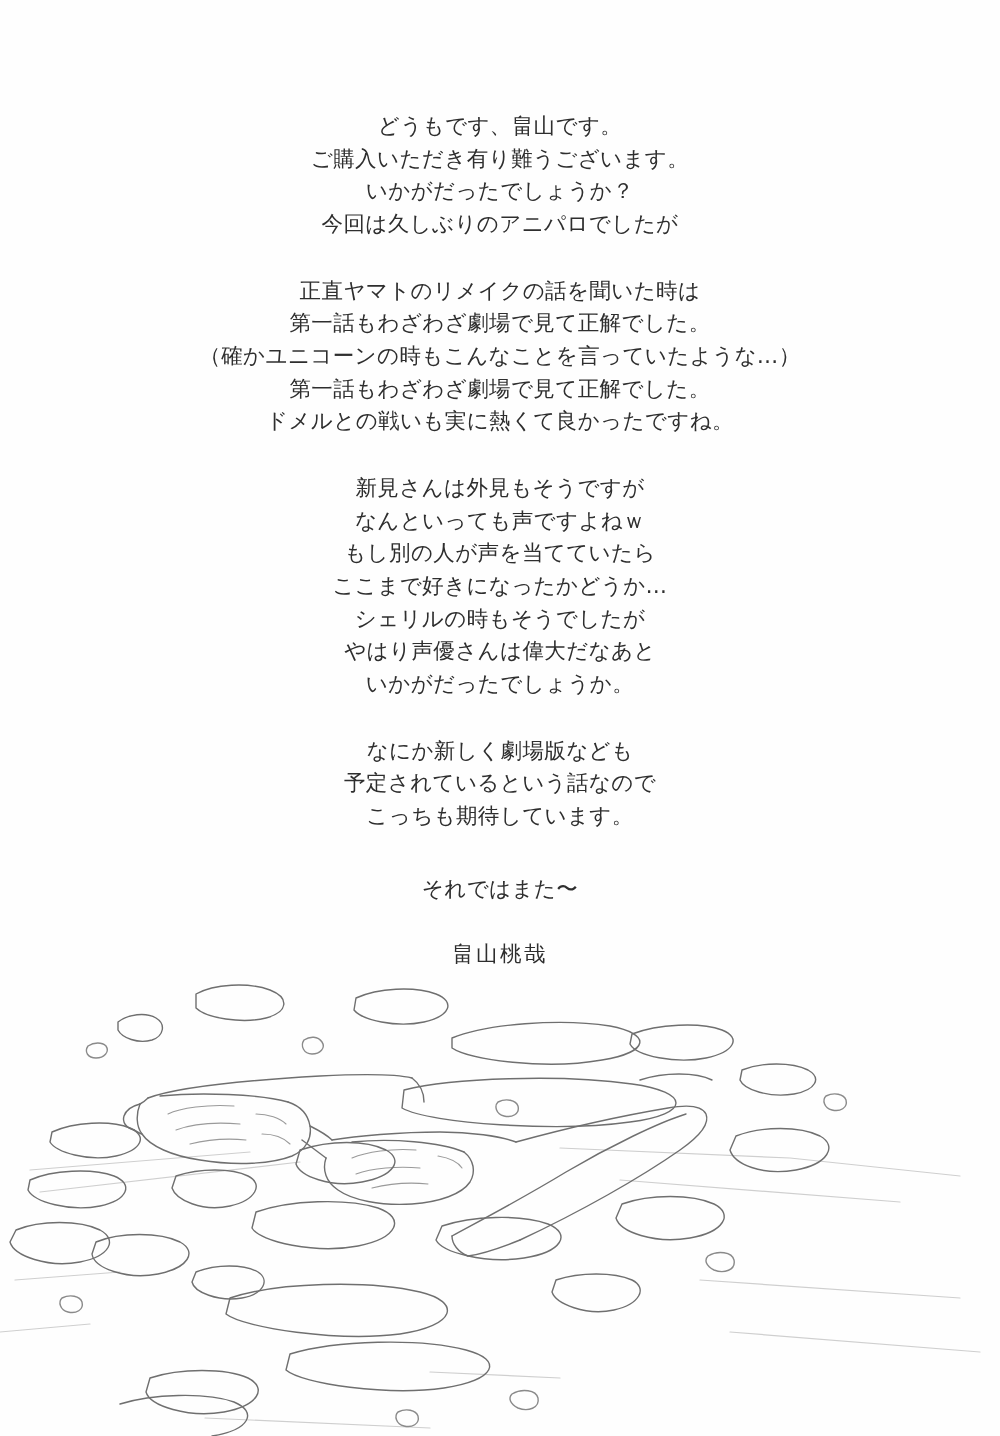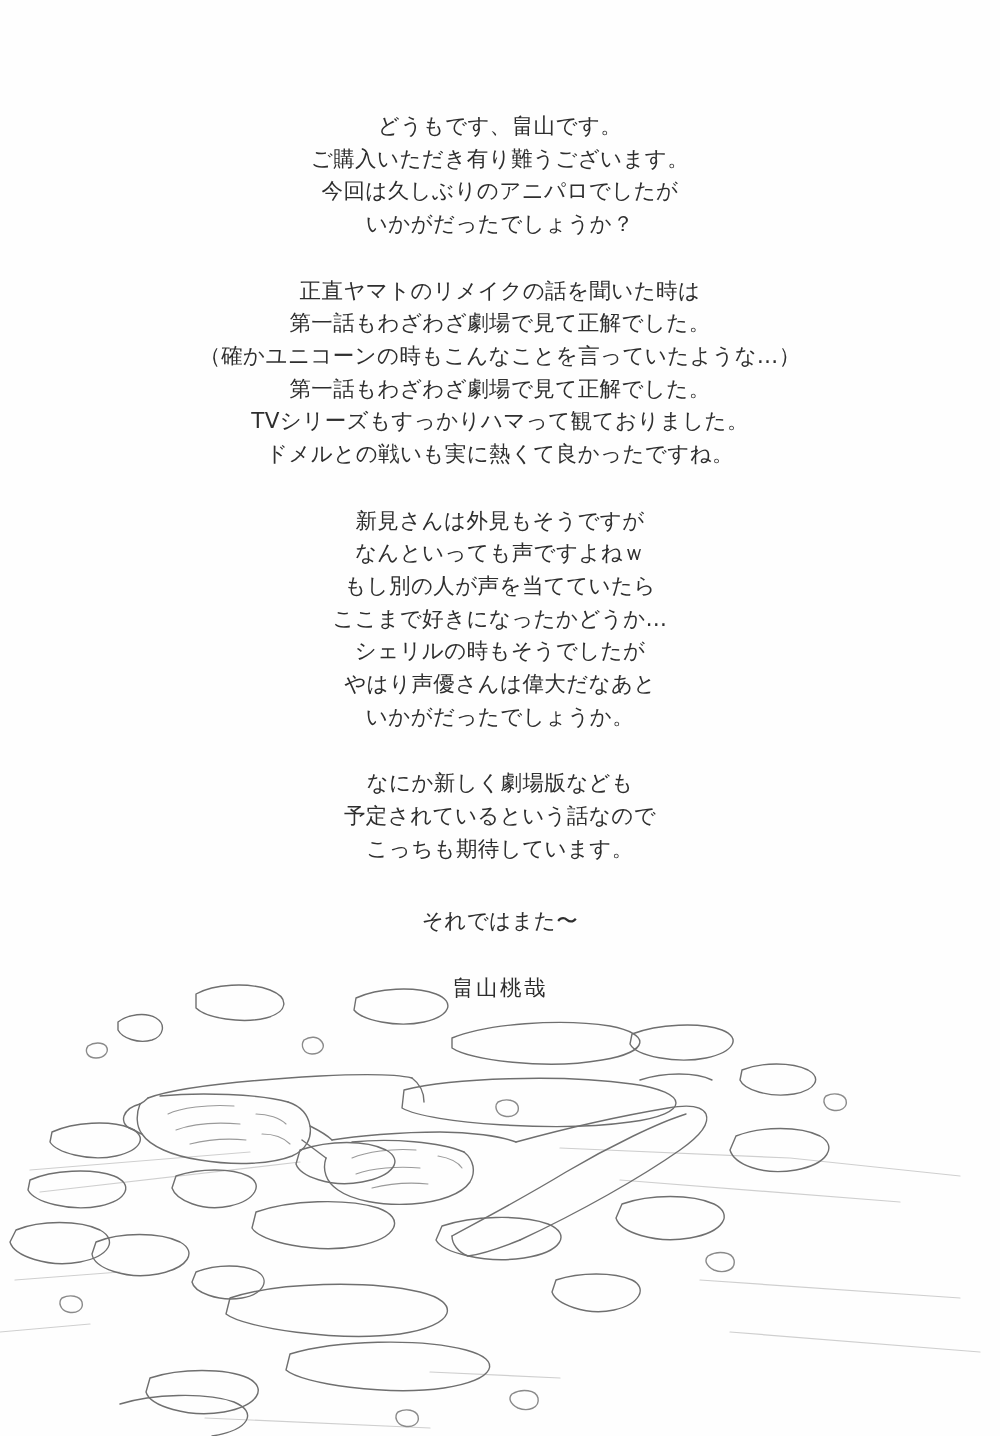--- a/index.html
+++ b/index.html
@@ -27,21 +27,21 @@
     position: absolute;
     left: 0;
     right: 0;
     top: 110px;
     text-align: center;
   }
 
   .block {
     margin: 0 0 34px 0;
   }
-  .block:last-child { margin-bottom: 0; }
+  .block:last-child { margin-bottom: 0; font-family: Liberation Mono, monospace; }
 
   .line {
     font-size: 21.5px;
     line-height: 1.52;
     letter-spacing: 0.4px;
     color: #2e2e2e;
     white-space: pre;
   }
 
   .block.sig .line {
@@ -72,30 +72,29 @@
 </head>
 <body>
 
 <div class="page">
 
   <div class="afterword">
 
     <div class="block">
       <div class="line">どうもです、畠山です。</div>
       <div class="line">ご購入いただき有り難うございます。</div>
+      <div class="line">いかがだったでしょうか？</div>
       <div class="line">今回は久しぶりのアニパロでしたが</div>
-      <div class="line">いかがだったでしょうか？</div>
     </div>
 
     <div class="block">
       <div class="line">正直ヤマトのリメイクの話を聞いた時は</div>
       <div class="line">第一話もわざわざ劇場で見て正解でした。</div>
       <div class="line">（確かユニコーンの時もこんなことを言っていたような…）</div>
       <div class="line">第一話もわざわざ劇場で見て正解でした。</div>
-      <div class="line">TVシリーズもすっかりハマって観ておりました。</div>
       <div class="line">ドメルとの戦いも実に熱くて良かったですね。</div>
     </div>
 
     <div class="block">
       <div class="line">新見さんは外見もそうですが</div>
       <div class="line">なんといっても声ですよねｗ</div>
       <div class="line">もし別の人が声を当てていたら</div>
       <div class="line">ここまで好きになったかどうか…</div>
       <div class="line">シェリルの時もそうでしたが</div>
       <div class="line">やはり声優さんは偉大だなあと</div>

